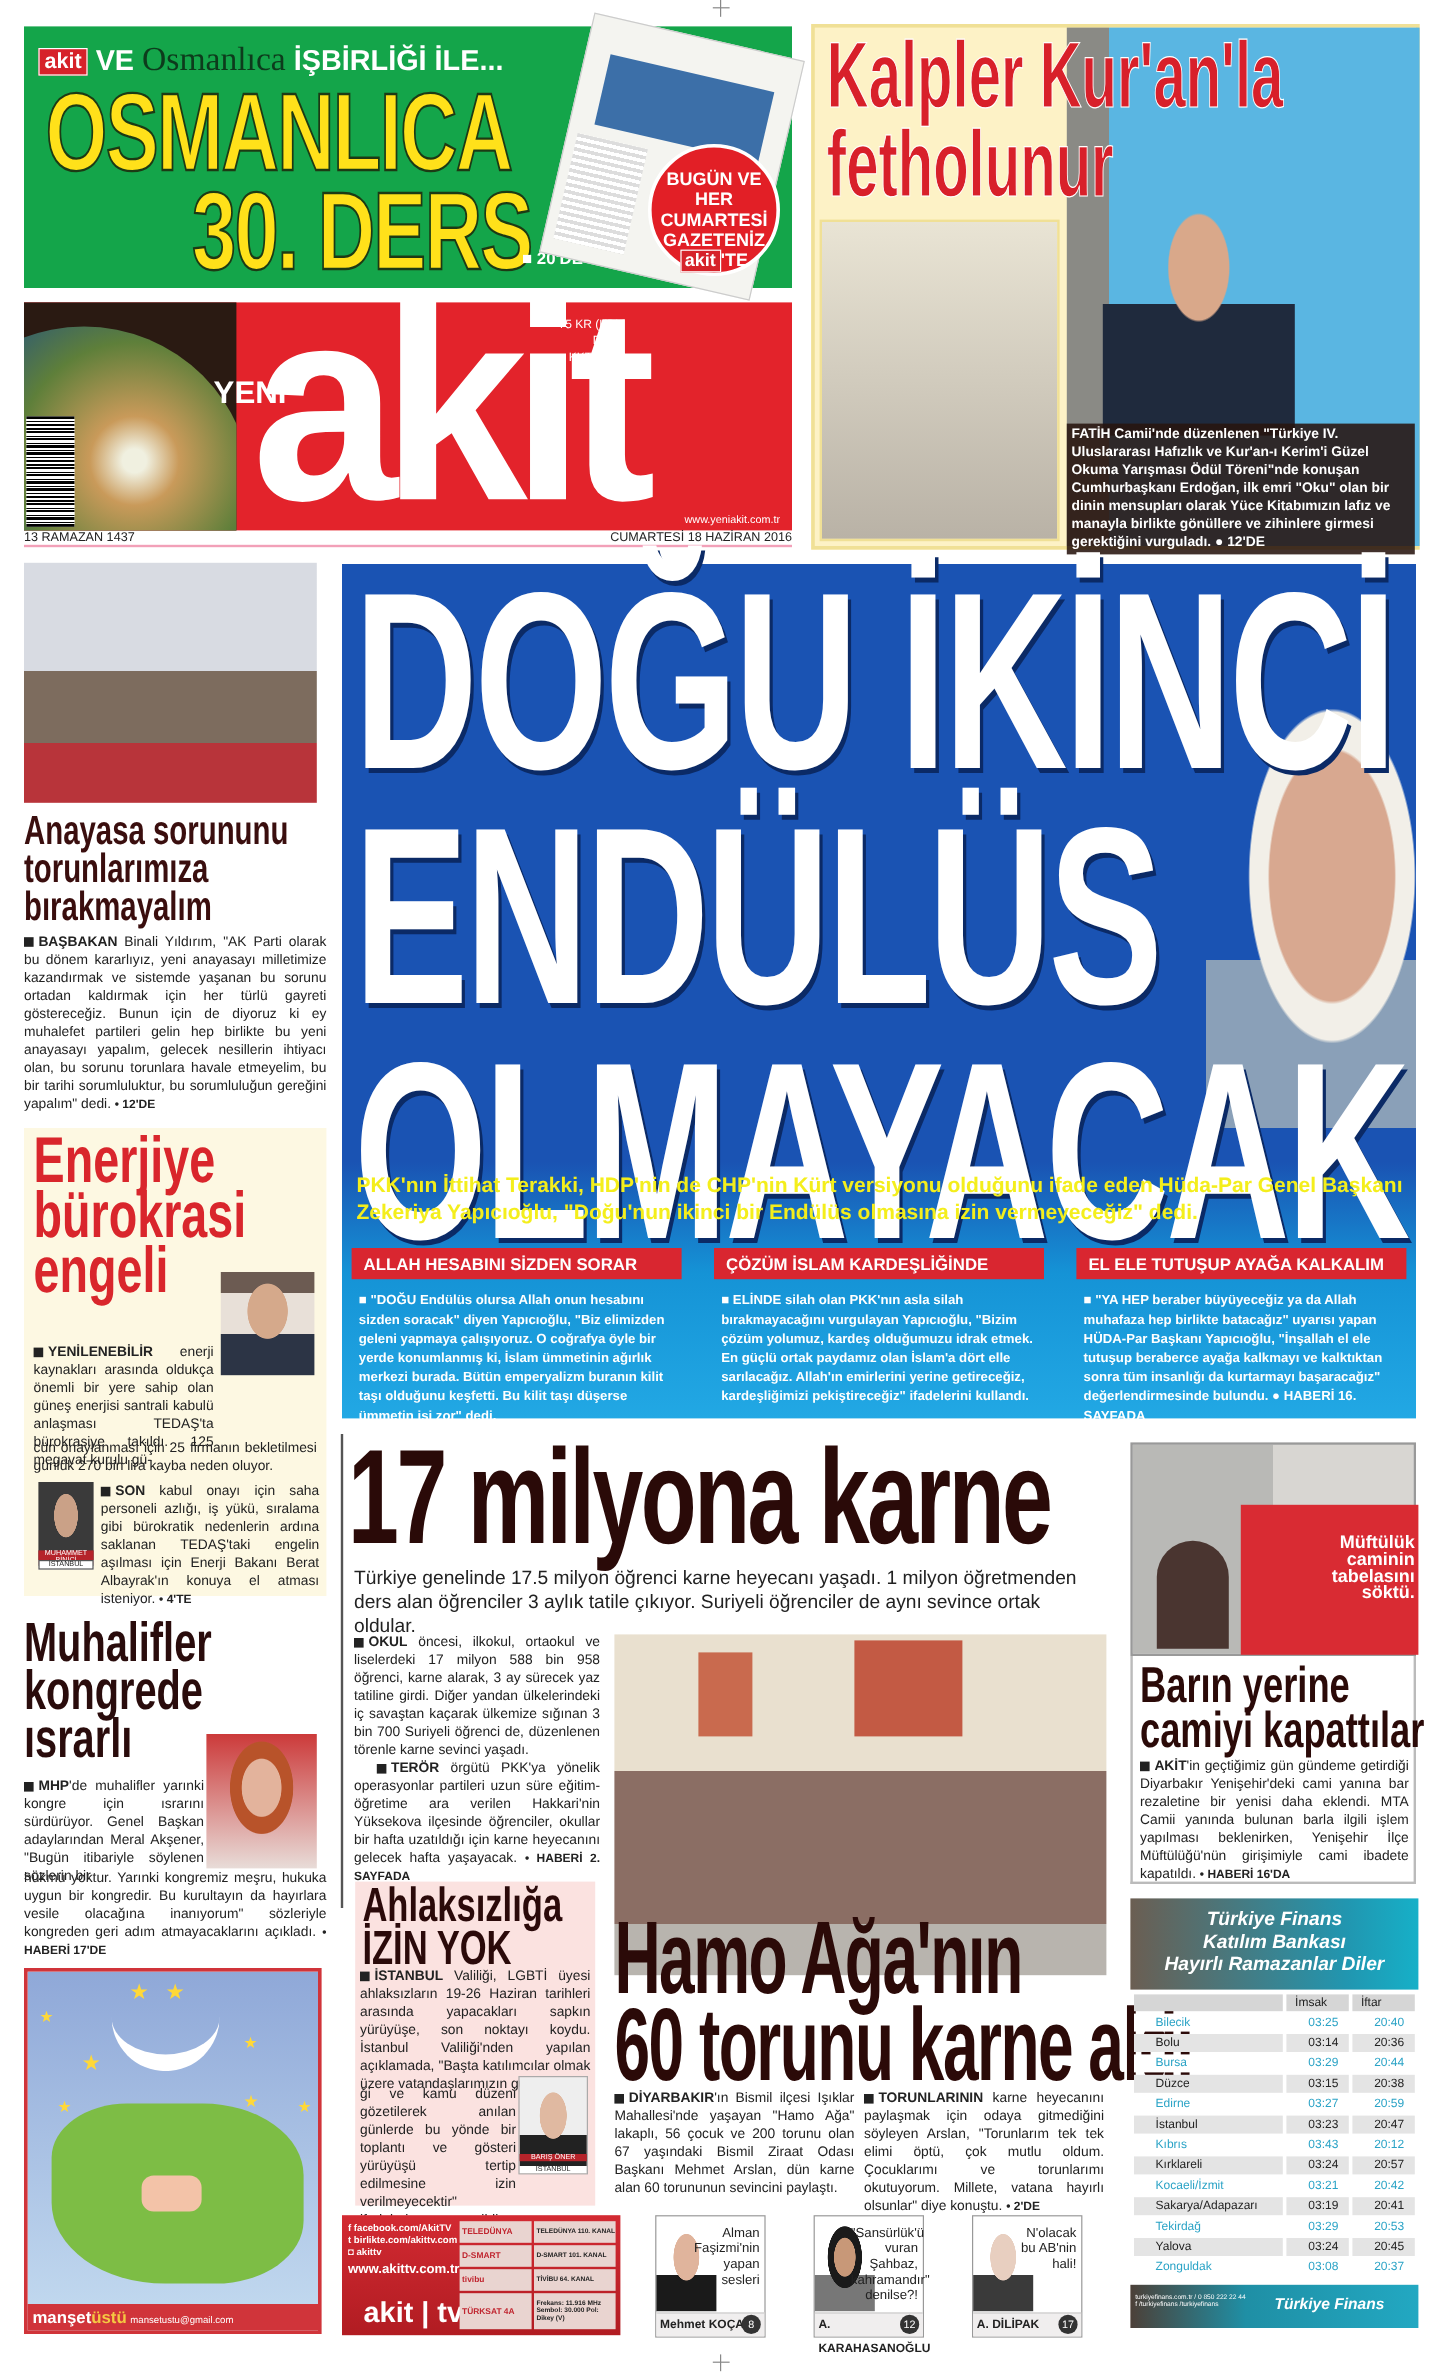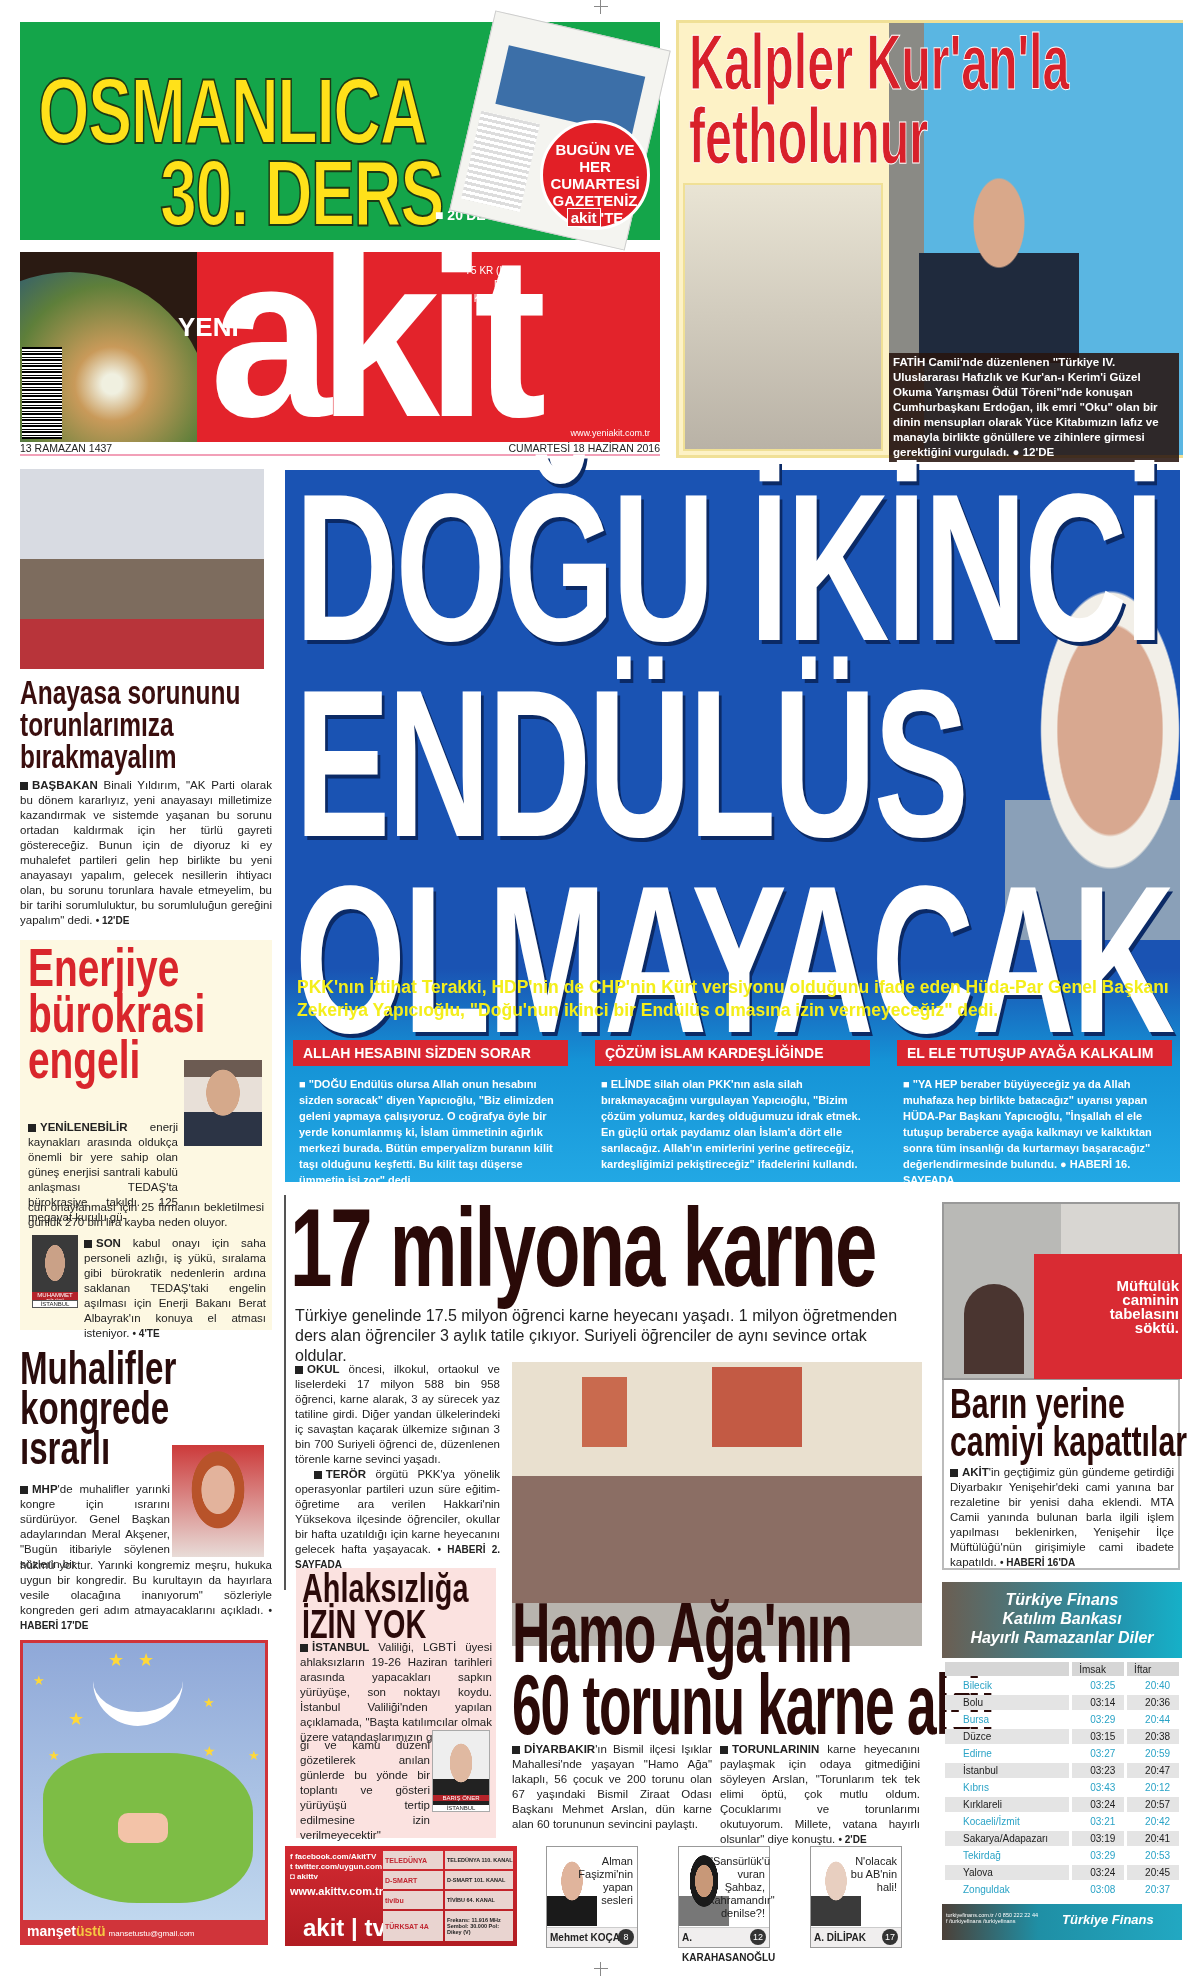--- a/index.html
+++ b/index.html
@@ -122,20 +122,26 @@
 .col .nm{position:absolute;left:0;bottom:0;width:100%;height:20px;background:#f0eeee;border-top:1px solid #ccc;font-size:10px;font-weight:bold;padding-left:3px;line-height:20px}
 .col .pg{position:absolute;right:3px;bottom:2px;width:16px;height:16px;border-radius:50%;background:#333;color:#fff;font-size:9px;text-align:center;line-height:16px}
 .crosshair{position:absolute;width:14px;height:14px}
 .crosshair:before{content:"";position:absolute;left:6px;top:0;width:1px;height:14px;background:#888}
 .crosshair:after{content:"";position:absolute;left:0;top:6px;width:14px;height:1px;background:#888}
 </style>
 </head>
 <body>
 
 <div id="osm" class="abs">
+  <div class="abs line1">
+    <span class="akitlogo">akit</span>
+    <span>VE</span>
+    <span class="osp">Osmanlıca</span>
+    <span>İŞBİRLİĞİ İLE...</span>
+  </div>
   <div class="abs big">OSMANLICA</div>
   <div class="abs big big2">30. DERS</div>
   <div class="abs tail">■ 20'DE</div>
 </div>
 <div id="insert" class="abs">
   <div class="bl"></div>
   <div class="lines"></div>
 </div>
 <div id="badge" class="abs">
   <div>BUGÜN VE</div>
@@ -389,21 +395,21 @@
   <div class="ft">
     <div>turkiyefinans.com.tr / 0 850 222 22 44</div>
     <div><span>f</span> <span>/turkiyefinans  /turkiyefinans</span></div>
     <div class="bn">Türkiye Finans</div>
   </div>
 </div>
 
 <div id="tv" class="abs">
   <div class="soc">
     <div><span>f </span><span>facebook.com/AkitTV</span></div>
-    <div><span>t </span><span>twitter.com/uygun.com</span></div>
+    <div><span>t </span><span>birlikte.com/akittv.com</span></div>
     <div><span>◘ </span><span>akittv</span></div>
   </div>
   <div class="www">www.akittv.com.tr</div>
   <div class="logo">akit | tv</div>
   <div class="grid">
     <div>
         <span>TELEDÜNYA</span>
         <span>TELEDÜNYA 110. KANAL</span>
       </div>
     <div>

